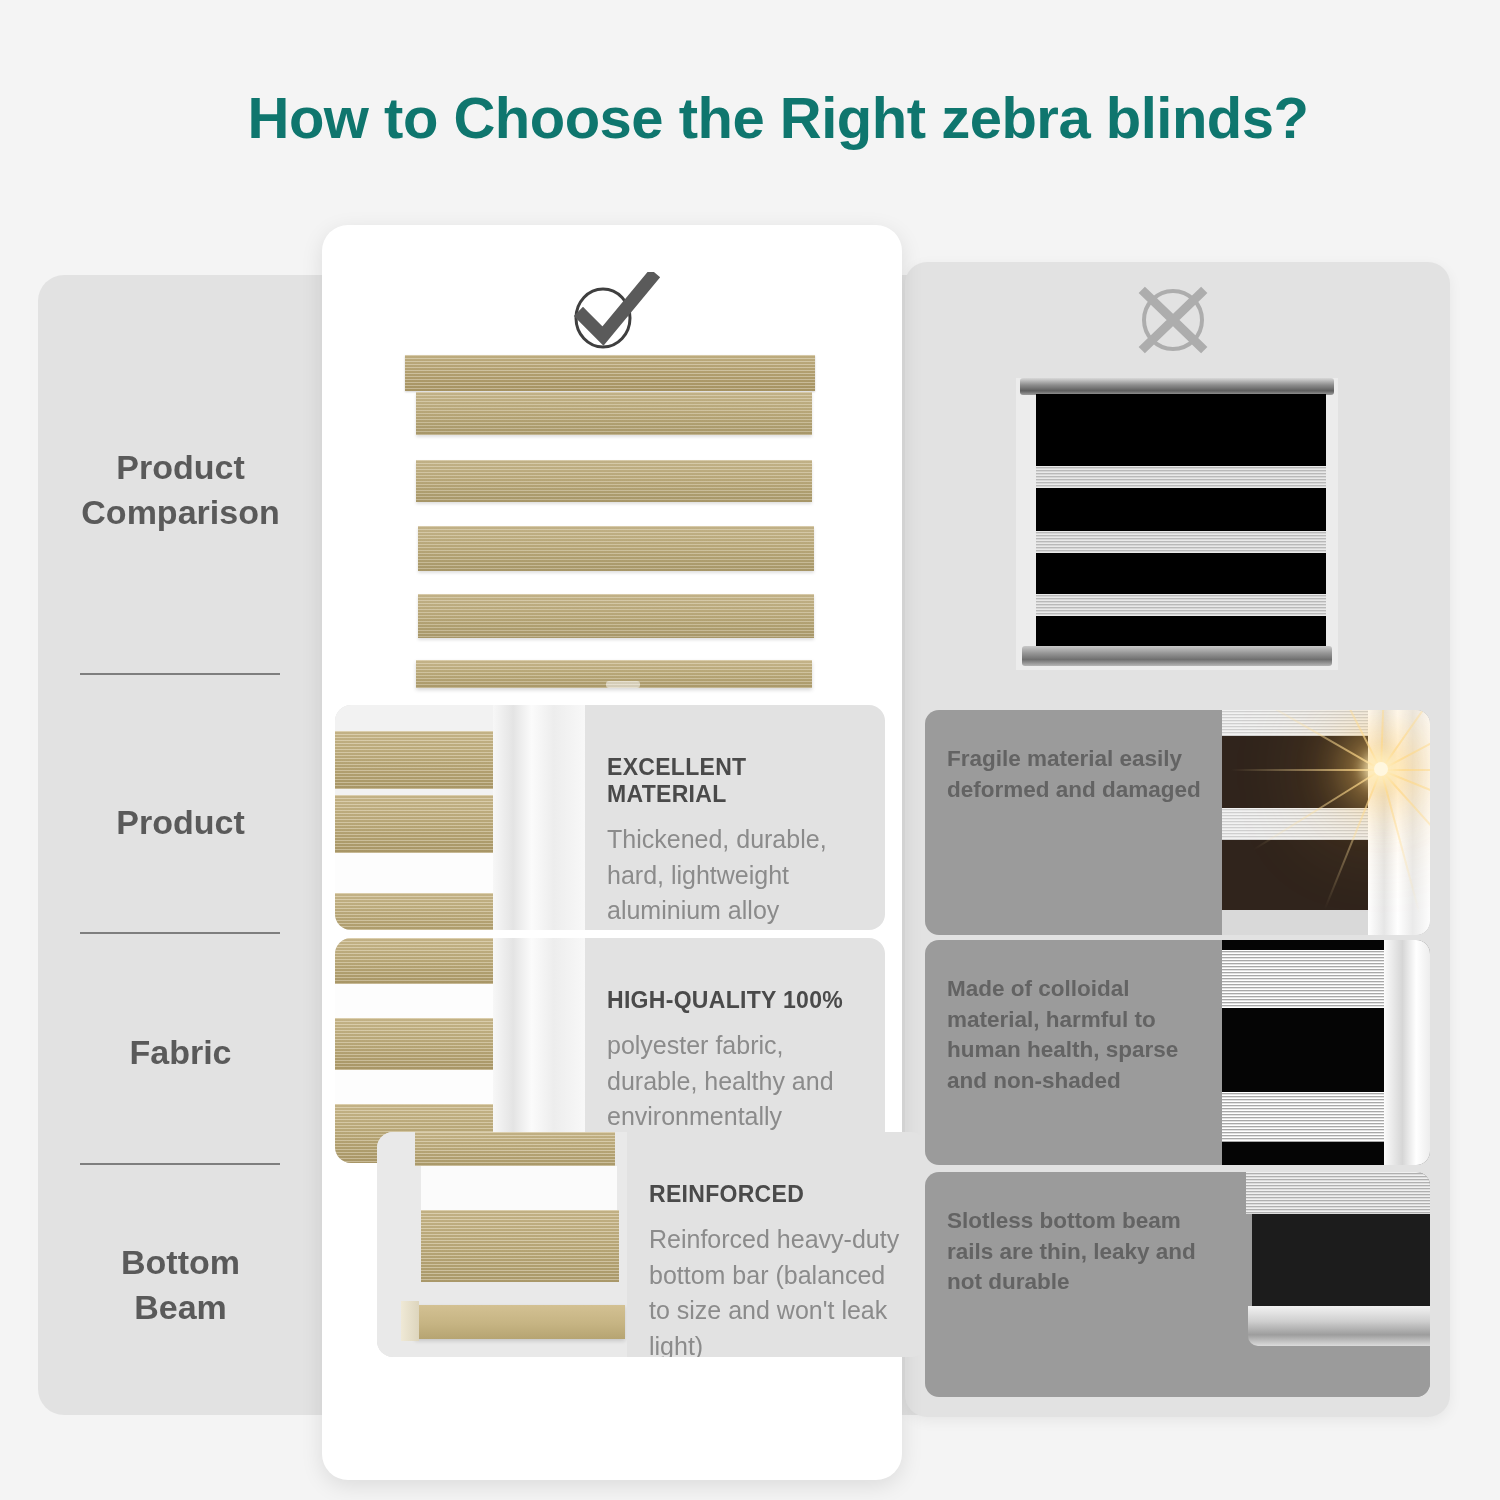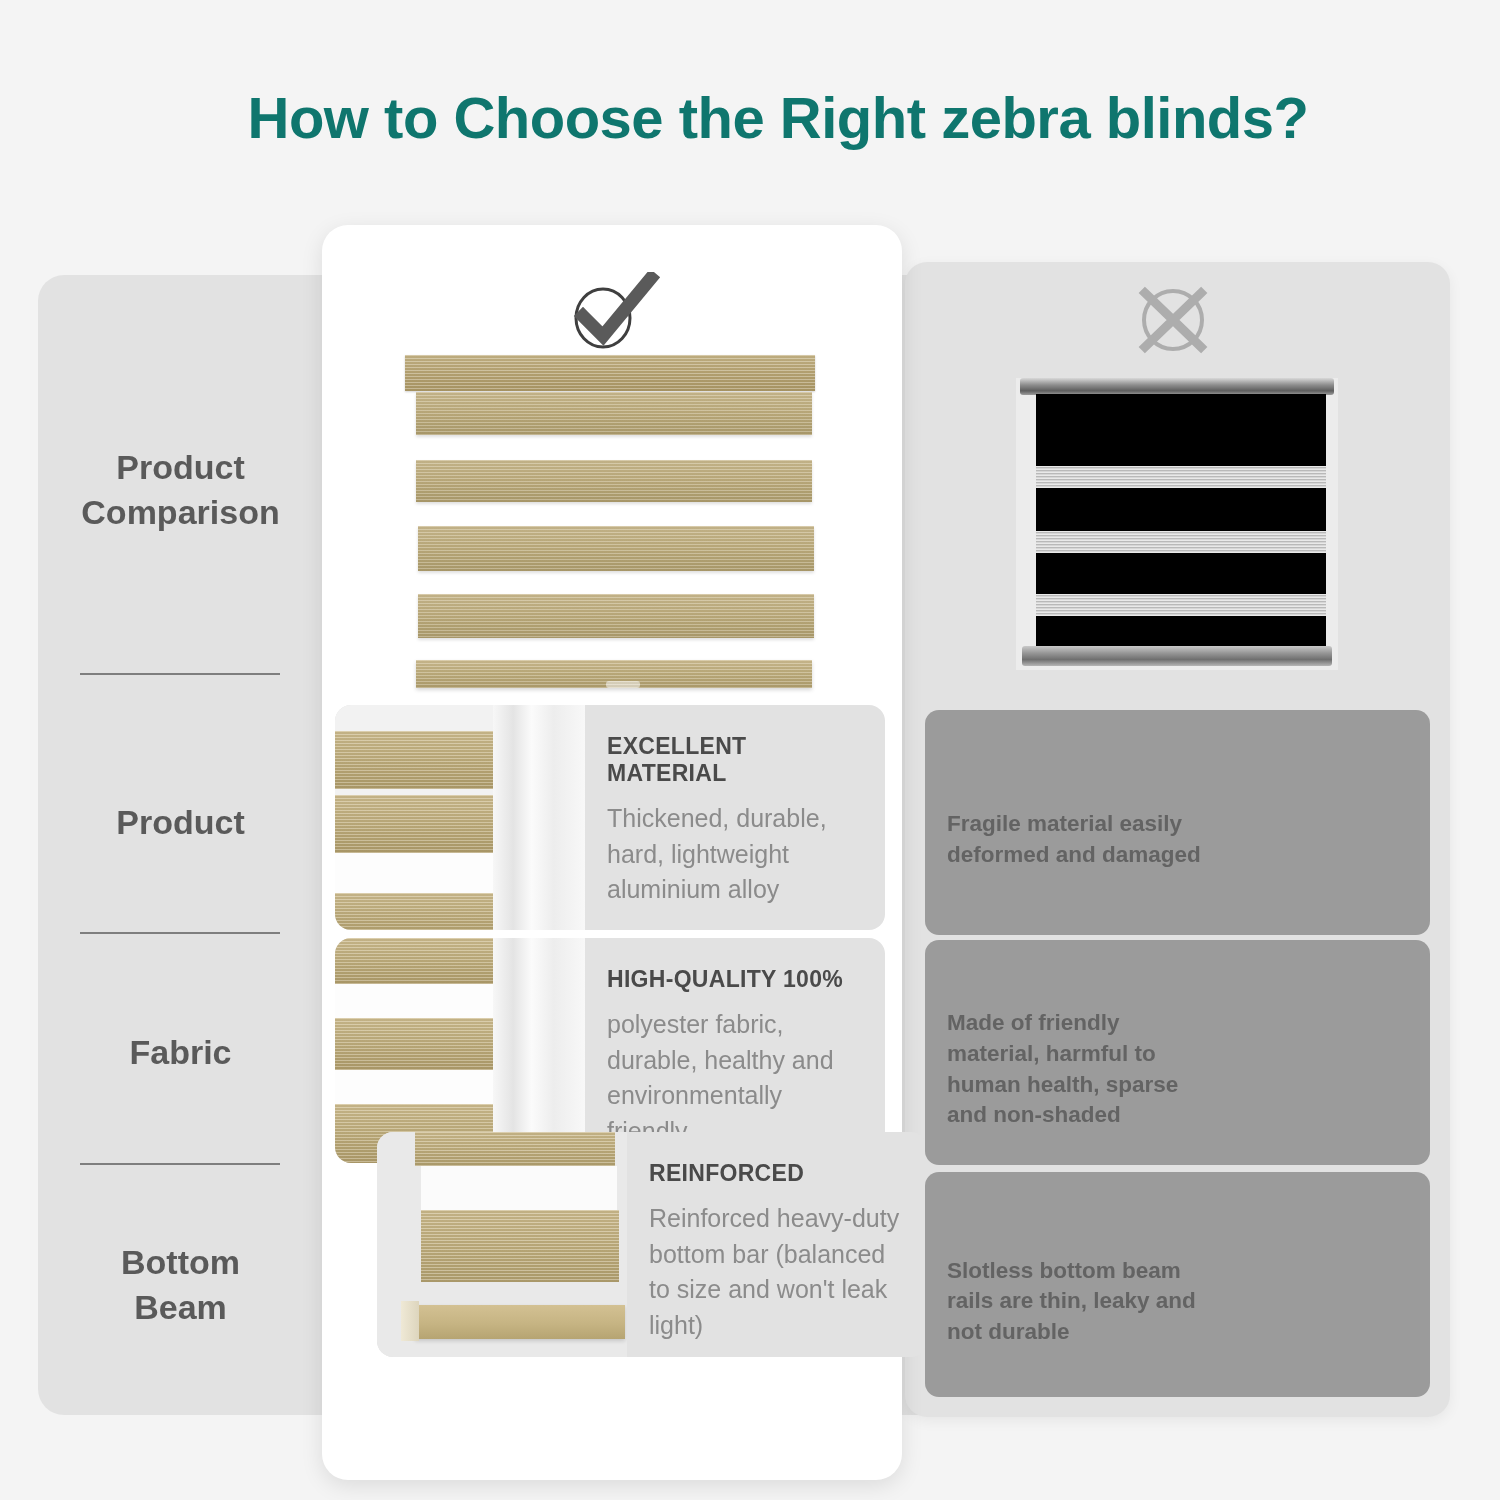--- a/index.html
+++ b/index.html
@@ -126,21 +126,21 @@
   
   .feat{
     position:absolute;left:335px;width:550px;height:225px;
     background:#e2e2e2;border-radius:16px;overflow:hidden;
     display:flex;
   }
   .feat.f0{top:705px;}
   .feat.f1{top:938px;}
   .feat.f2{top:1132px;margin-left:42px;}
   .feat-img{width:250px;height:100%;position:relative;overflow:hidden;flex:none;}
-  .feat-txt{flex:1;padding:28px 22px 0 22px;}
+  .feat-txt{flex:1;padding:49px 22px 0 22px;}
   .feat-title{
     font-size:23px;font-weight:bold;color:#4a4a4a;letter-spacing:.3px;margin-bottom:14px;
   }
   .feat-body{
     font-size:25px;color:#8b8b8b;line-height:1.42;
   }
 
   
   .matimg{position:absolute;inset:0;background:#f2f2f2;}
   .mat-frame{
@@ -181,21 +181,21 @@
     box-shadow:0 2px 4px rgba(0,0,0,.15);
   }
   .beam-cap{
     position:absolute;left:24px;bottom:16px;width:18px;height:40px;
     background:linear-gradient(90deg,#efe9d6,#ddd5bd);
   }
 
   
   .nfeat{
     position:absolute;left:925px;width:505px;height:225px;
-    background:#9b9b9b;border-radius:14px;overflow:hidden;display:flex;align-items:center;
+    background:#9b9b9b;border-radius:14px;overflow:hidden;display:flex;
   }
   .nfeat.n0{top:710px;}
   .nfeat.n1{top:940px;}
   .nfeat.n2{top:1172px;}
   .nfeat-txt{
     width:265px;flex:none;padding:34px 10px 0 22px;
     font-size:22.5px;font-weight:bold;color:#636363;line-height:1.36;
   }
   .nfeat-img{flex:1;position:relative;overflow:hidden;}
 
@@ -381,21 +381,21 @@
         <div class="ray" style="transform:rotate(243deg);"></div>
         <div class="ray" style="transform:rotate(272deg);"></div>
         <div class="ray" style="transform:rotate(305deg);"></div>
         <div class="ray" style="transform:rotate(332deg);"></div>
         <div class="flare"></div>
       </div>
     </div>
   </div>
 
   <div class="nfeat n1">
-    <div class="nfeat-txt">Made of friendly material, harmful to human health, sparse and non-shaded</div>
+    <div class="nfeat-txt">Made of colloidal material, harmful to human health, sparse and non-shaded</div>
     <div class="nfeat-img">
       <div class="sparseimg">
         <div class="sp-dark" style="top:0;height:10px;width:190px;"></div>
         <div class="sp-sheer" style="top:10px;height:58px;width:192px;"></div>
         <div class="sp-dark" style="top:68px;height:84px;width:190px;"></div>
         <div class="sp-sheer" style="top:152px;height:50px;width:192px;"></div>
         <div class="sp-dark" style="top:202px;height:23px;width:190px;"></div>
         <div class="sp-jamb"></div>
       </div>
     </div>

